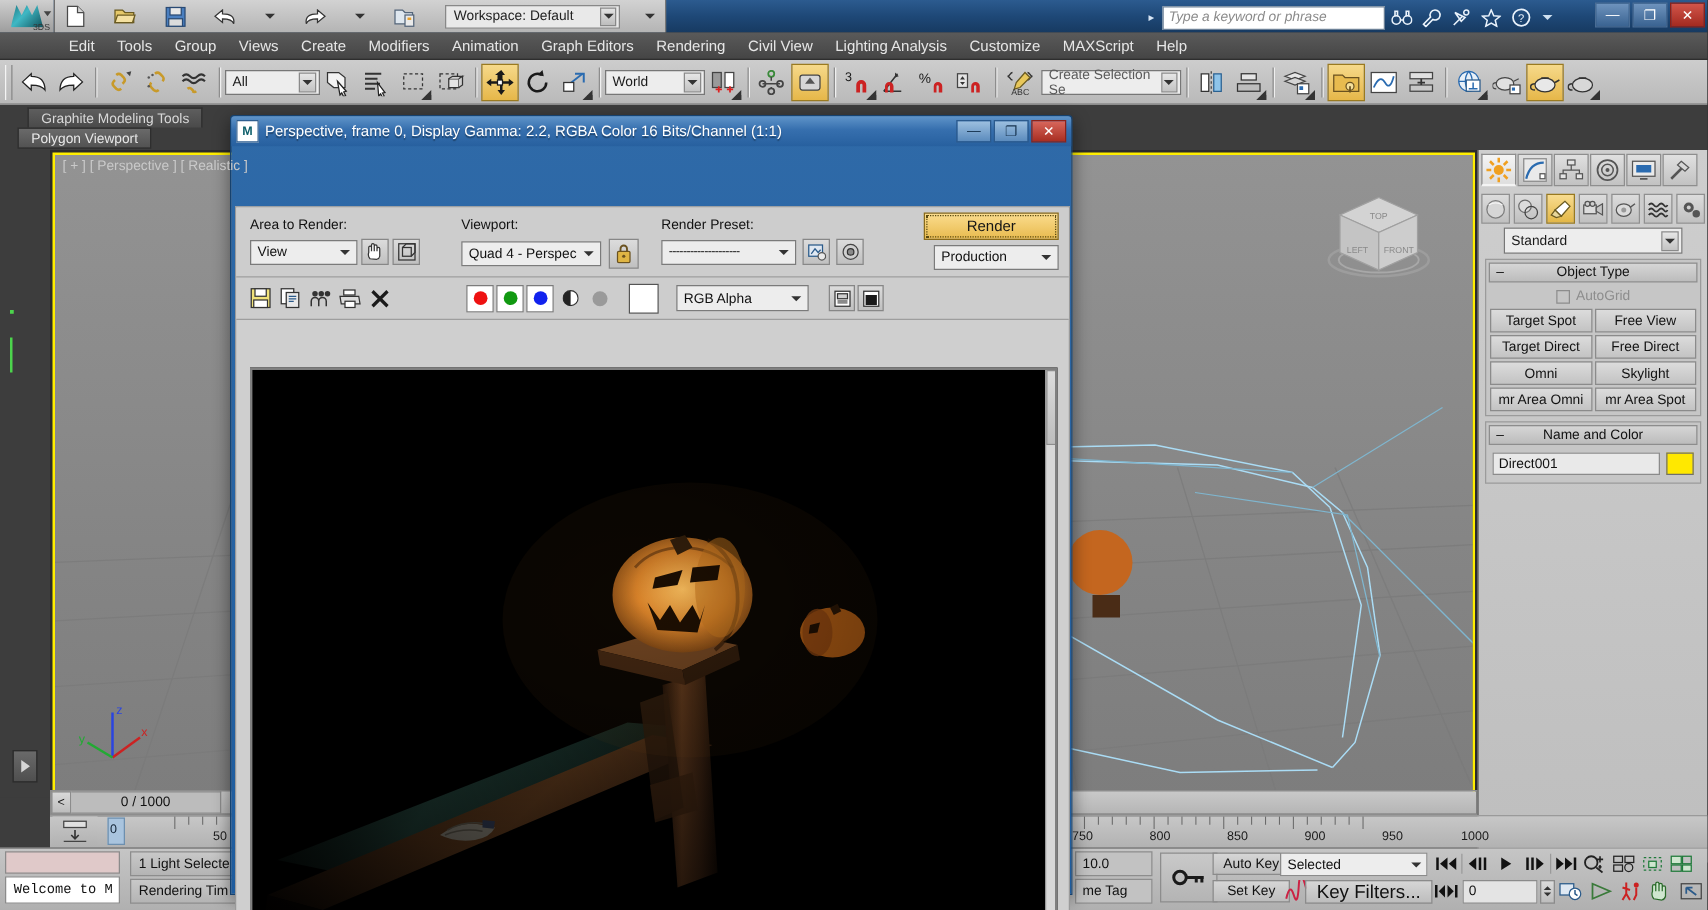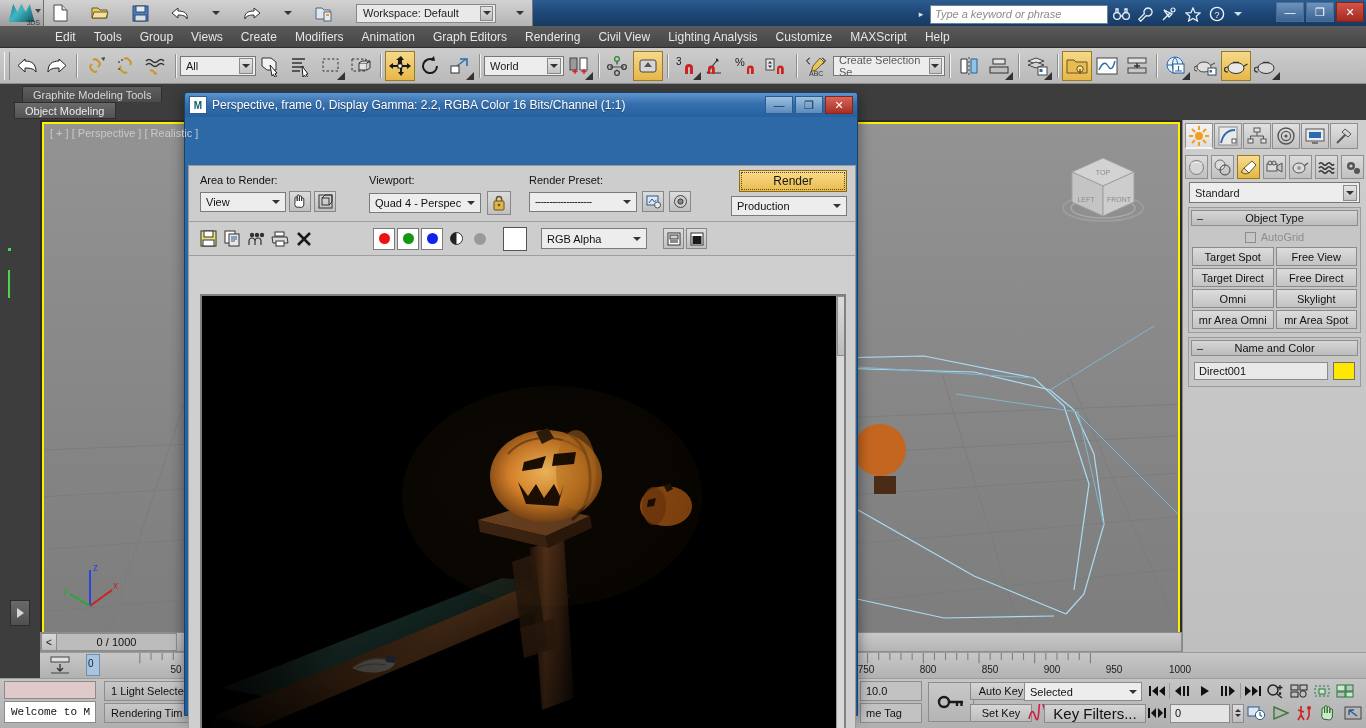--- a/index.html
+++ b/index.html
@@ -198,21 +198,21 @@
   .lbl{font-size:11px;color:#111;}
   .fieldgrp{position:absolute;}
   .smallcombo{height:20px;background:#ededed;border:1px solid #7b7b7b;display:flex;align-items:center;
     justify-content:space-between;padding:0 2px 0 5px;color:#111;font-size:11px;}
   .sqbtn{width:22px;height:21px;background:linear-gradient(180deg,#dcdcdc,#c0c0c0);border:1px solid #878787;
     display:flex;align-items:center;justify-content:center;}
   .renderbtn{position:absolute;right:8px;top:4px;width:108px;height:22px;
     background:linear-gradient(180deg,#fbdc8d,#e8bb4f);border:1px solid #8a6b19;
     display:flex;align-items:center;justify-content:center;color:#161616;font-size:12px;
     outline:1px dotted #5a4a10; outline-offset:-3px;}
-  .prodcombo{position:absolute;right:8px;top:30px;width:116px;height:20px;}
+  .prodcombo{position:absolute;right:8px;top:30px;width:100px;height:20px;}
   .imgarea{position:absolute;left:11px;top:128px;width:646px;height:462px;background:#000;border:2px solid #808080;
     box-shadow:inset 0 0 0 1px #5a5a5a;overflow:hidden;}
   .vscroll{position:absolute;right:-1px;top:0;width:9px;height:462px;background:#d8d8d8;border-left:1px solid #9a9a9a;}
   .vthumb{position:absolute;left:0;top:0;width:9px;height:60px;background:linear-gradient(180deg,#dcdcdc,#bdbdbd);border:1px solid #8d8d8d;}
   .chan{width:22px;height:22px;background:#fff;border:1px solid #7c7c7c;display:flex;align-items:center;justify-content:center;}
   .dot{width:11px;height:11px;border-radius:50%;}
   .whitebox{width:24px;height:24px;background:#fff;border:1px solid #555;}
 
   svg{display:block;}
 </style>
@@ -599,21 +599,21 @@
           <path d="M4 12q-3.5 0-3.5 2.5T4 17" fill="none" stroke="#333" stroke-width="1.2"></path>
           <path d="M9 7.5h6" stroke="#333" stroke-width="1.4"></path>
         </svg>
         <div class="fly"></div>
       </div>
   </div>
 
   <div class="graphite">
     <div class="gbarbg"></div>
     <div class="gtab1">Graphite Modeling Tools</div>
-    <div class="gtab2">Object Modeling</div>
+    <div class="gtab2">Polygon Viewport</div>
   </div>
 
   <div class="leftpanelbar">
     <div class="greendot"></div>
     <div class="greencursor"></div>
   </div>
   <div class="expandbtn">
       <span class="tri"></span>
     </div>
 
@@ -782,21 +782,21 @@
       </div>
       <div class="cpobj">
         <svg width="17" height="17" viewBox="0 0 17 17">
             <circle cx="7" cy="7" r="4" fill="#555"></circle>
             <circle cx="7" cy="7" r="1.6" fill="#d0d0d0"></circle>
             <circle cx="13" cy="12" r="3" fill="#555"></circle>
           </svg>
       </div>
     </div>
 
-    <div style="padding:0 6px">
+    <div style="padding:0 20px">
       <div class="combo" style="width:100%;height:21px">
         <span>Standard</span>
         <span class="arr">
             <span class="tdown"></span>
           </span>
       </div>
     </div>
 
     <div class="rollout">
       <div class="rollhdr">

